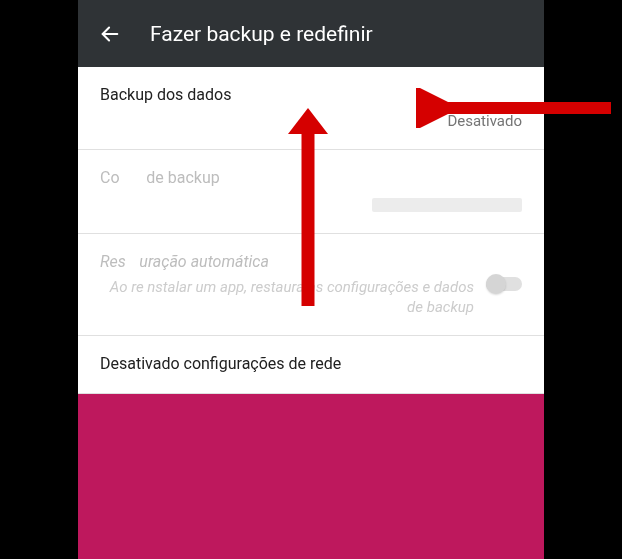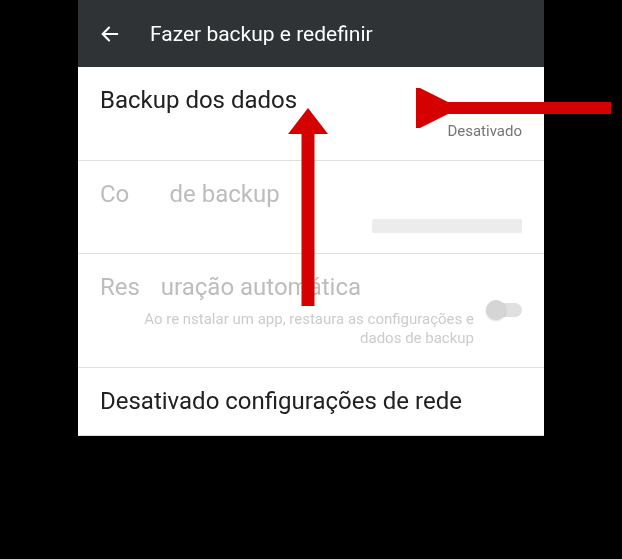--- a/index.html
+++ b/index.html
@@ -5,23 +5,23 @@
     * { margin: 0; padding: 0; box-sizing: border-box; }
     body {
       font-family: Roboto, -apple-system, BlinkMacSystemFont, "Segoe UI", Arial, sans-serif;
       background: #000;
       width: 622px;
       height: 559px;
       position: relative;
       overflow: hidden;
     }
     .phone {
-      background: #ef4444;
+      background: #be185d;
       width: 466px;
-      height: 434px;
+      height: 559px;
       margin-left: 78px;
       position: relative;
       box-shadow: -20px 0 40px rgba(0,0,0,0.4), 20px 0 40px rgba(0,0,0,0.4);
     }
     .header {
       background: #2f3336;
       height: 67px;
       display: flex;
       align-items: center;
       padding: 0 20px;
@@ -41,21 +41,21 @@
       font-weight: 400;
       color: #fff;
     }
     .list { background: #fff; }
     .item {
       padding: 18px 22px;
       border-bottom: 1px solid #e0e0e0;
       position: relative;
     }
     .item-title {
-      font-size: 24px;
+      font-size: 16px;
       color: #212121;
       line-height: 1.3;
     }
     .item-sub {
       font-size: 15px;
       color: #757575;
       margin-top: 6px;
       line-height: 1.3;
       text-align: right;
     }
@@ -133,21 +133,21 @@
 
     <div class="item disabled">
       <div class="item-title">
         <span>Co</span><span style="visibility:hidden">nta </span><span>de backup</span>
       </div>
       <div class="item-sub">
         <span class="redact"></span>
       </div>
     </div>
 
-    <div class="item disabled" style="padding-right:70px;">
+    <div class="item disabled" style="padding-right:70px;font-style:italic;">
       <div class="item-title">
         <span>Res</span><span style="visibility:hidden">ta</span><span>uração automática</span>
       </div>
       <div class="item-sub">
         <span>Ao re</span><span style="visibility:hidden">i</span><span>nstalar um app, restaura as configurações e dados de backup</span>
       </div>
       <div class="toggle"></div>
     </div>
 
     <div class="item">

